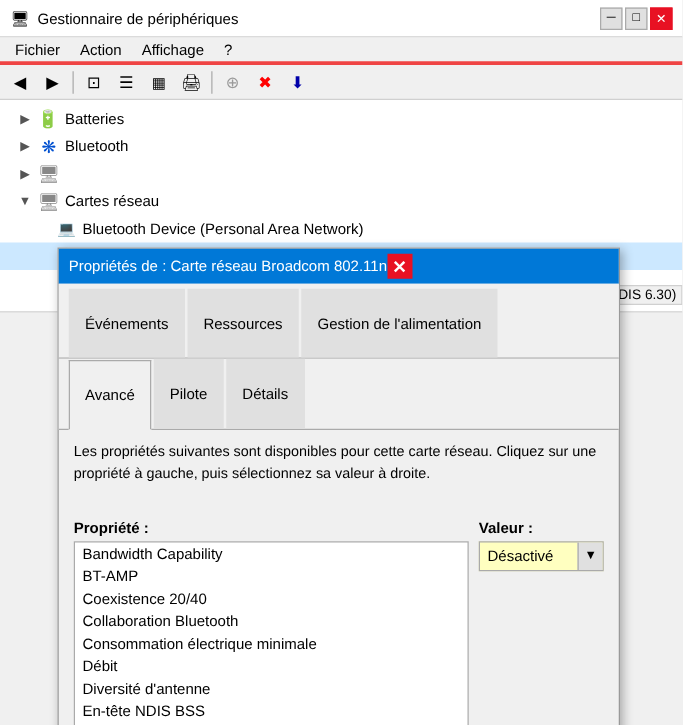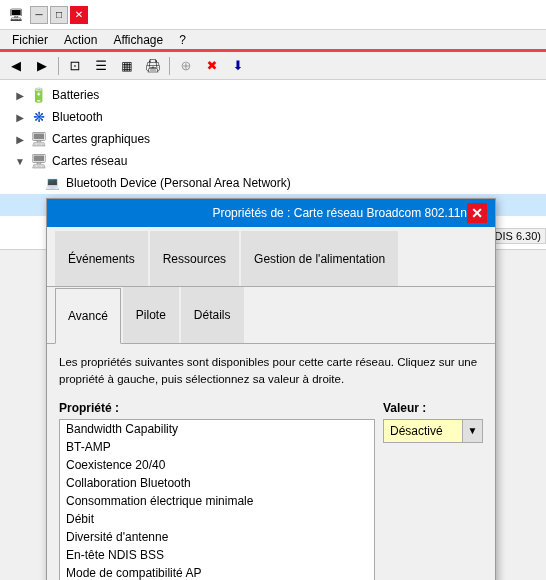--- a/index.html
+++ b/index.html
@@ -164,21 +164,21 @@
       z-index: 100;
     }
     .dialog-title-bar {
       background: #0078d7;
       height: 28px;
       display: flex;
       align-items: center;
       padding: 0 8px;
       color: #fff;
       font-size: 12px;
-      justify-content: flex-end;
+      justify-content: flex-start;
     }
     .dialog-close-btn {
       width: 20px;
       height: 20px;
       background: #e81123;
       border: none;
       color: #fff;
       font-size: 14px;
       cursor: pointer;
       display: flex;
@@ -207,21 +207,21 @@
       border-bottom: 1px solid #f0f0f0;
       position: relative;
       bottom: -1px;
     }
     .dialog-body {
       padding: 10px 12px;
     }
     .dialog-description {
       font-size: 11.5px;
       color: #000;
-      margin-bottom: 12px;
+      margin-bottom: 26px;
       line-height: 1.5;
     }
     .dialog-content-row {
       display: flex;
       gap: 8px;
       align-items: flex-start;
     }
     .dialog-column-header {
       font-size: 12px;
       font-weight: bold;
@@ -271,20 +271,21 @@
       align-items: center;
       justify-content: center;
       font-size: 10px;
     }
   </style>
 </head>
 <body>
 
 <div class="title-bar">
   <span class="title-bar-icon">🖥</span>
+  <span class="title-bar-text">Gestionnaire de périphériques</span>
   <div class="title-bar-controls">
     <div class="title-bar-btn">─</div>
     <div class="title-bar-btn">□</div>
     <div class="title-bar-btn" style="background:#e81123;color:#fff;border-color:#e81123;">✕</div>
   </div>
 </div>
 
 <div class="menu-bar">
   <div class="menu-item">Fichier</div>
   <div class="menu-item">Action</div>
@@ -316,21 +317,20 @@
 
   <div class="tree-item" style="padding-left:12px;">
     <span class="tree-expand">▶</span>
     <span class="tree-icon" style="color:#0050d0;">❋</span>
     <span class="tree-label">Bluetooth</span>
   </div>
 
   <div class="tree-item" style="padding-left:12px;">
     <span class="tree-expand">▶</span>
     <span class="tree-icon" style="color:#888;">🖥</span>
-    <span class="tree-label">Cartes graphiques</span>
   </div>
 
   <div class="tree-item" style="padding-left:12px;">
     <span class="tree-expand">▼</span>
     <span class="tree-icon" style="color:#888;">🖥</span>
     <span class="tree-label">Cartes réseau</span>
   </div>
 
   <div class="tree-item" style="padding-left:44px;">
     <span class="tree-icon" style="color:#555;font-size:12px;">💻</span>

